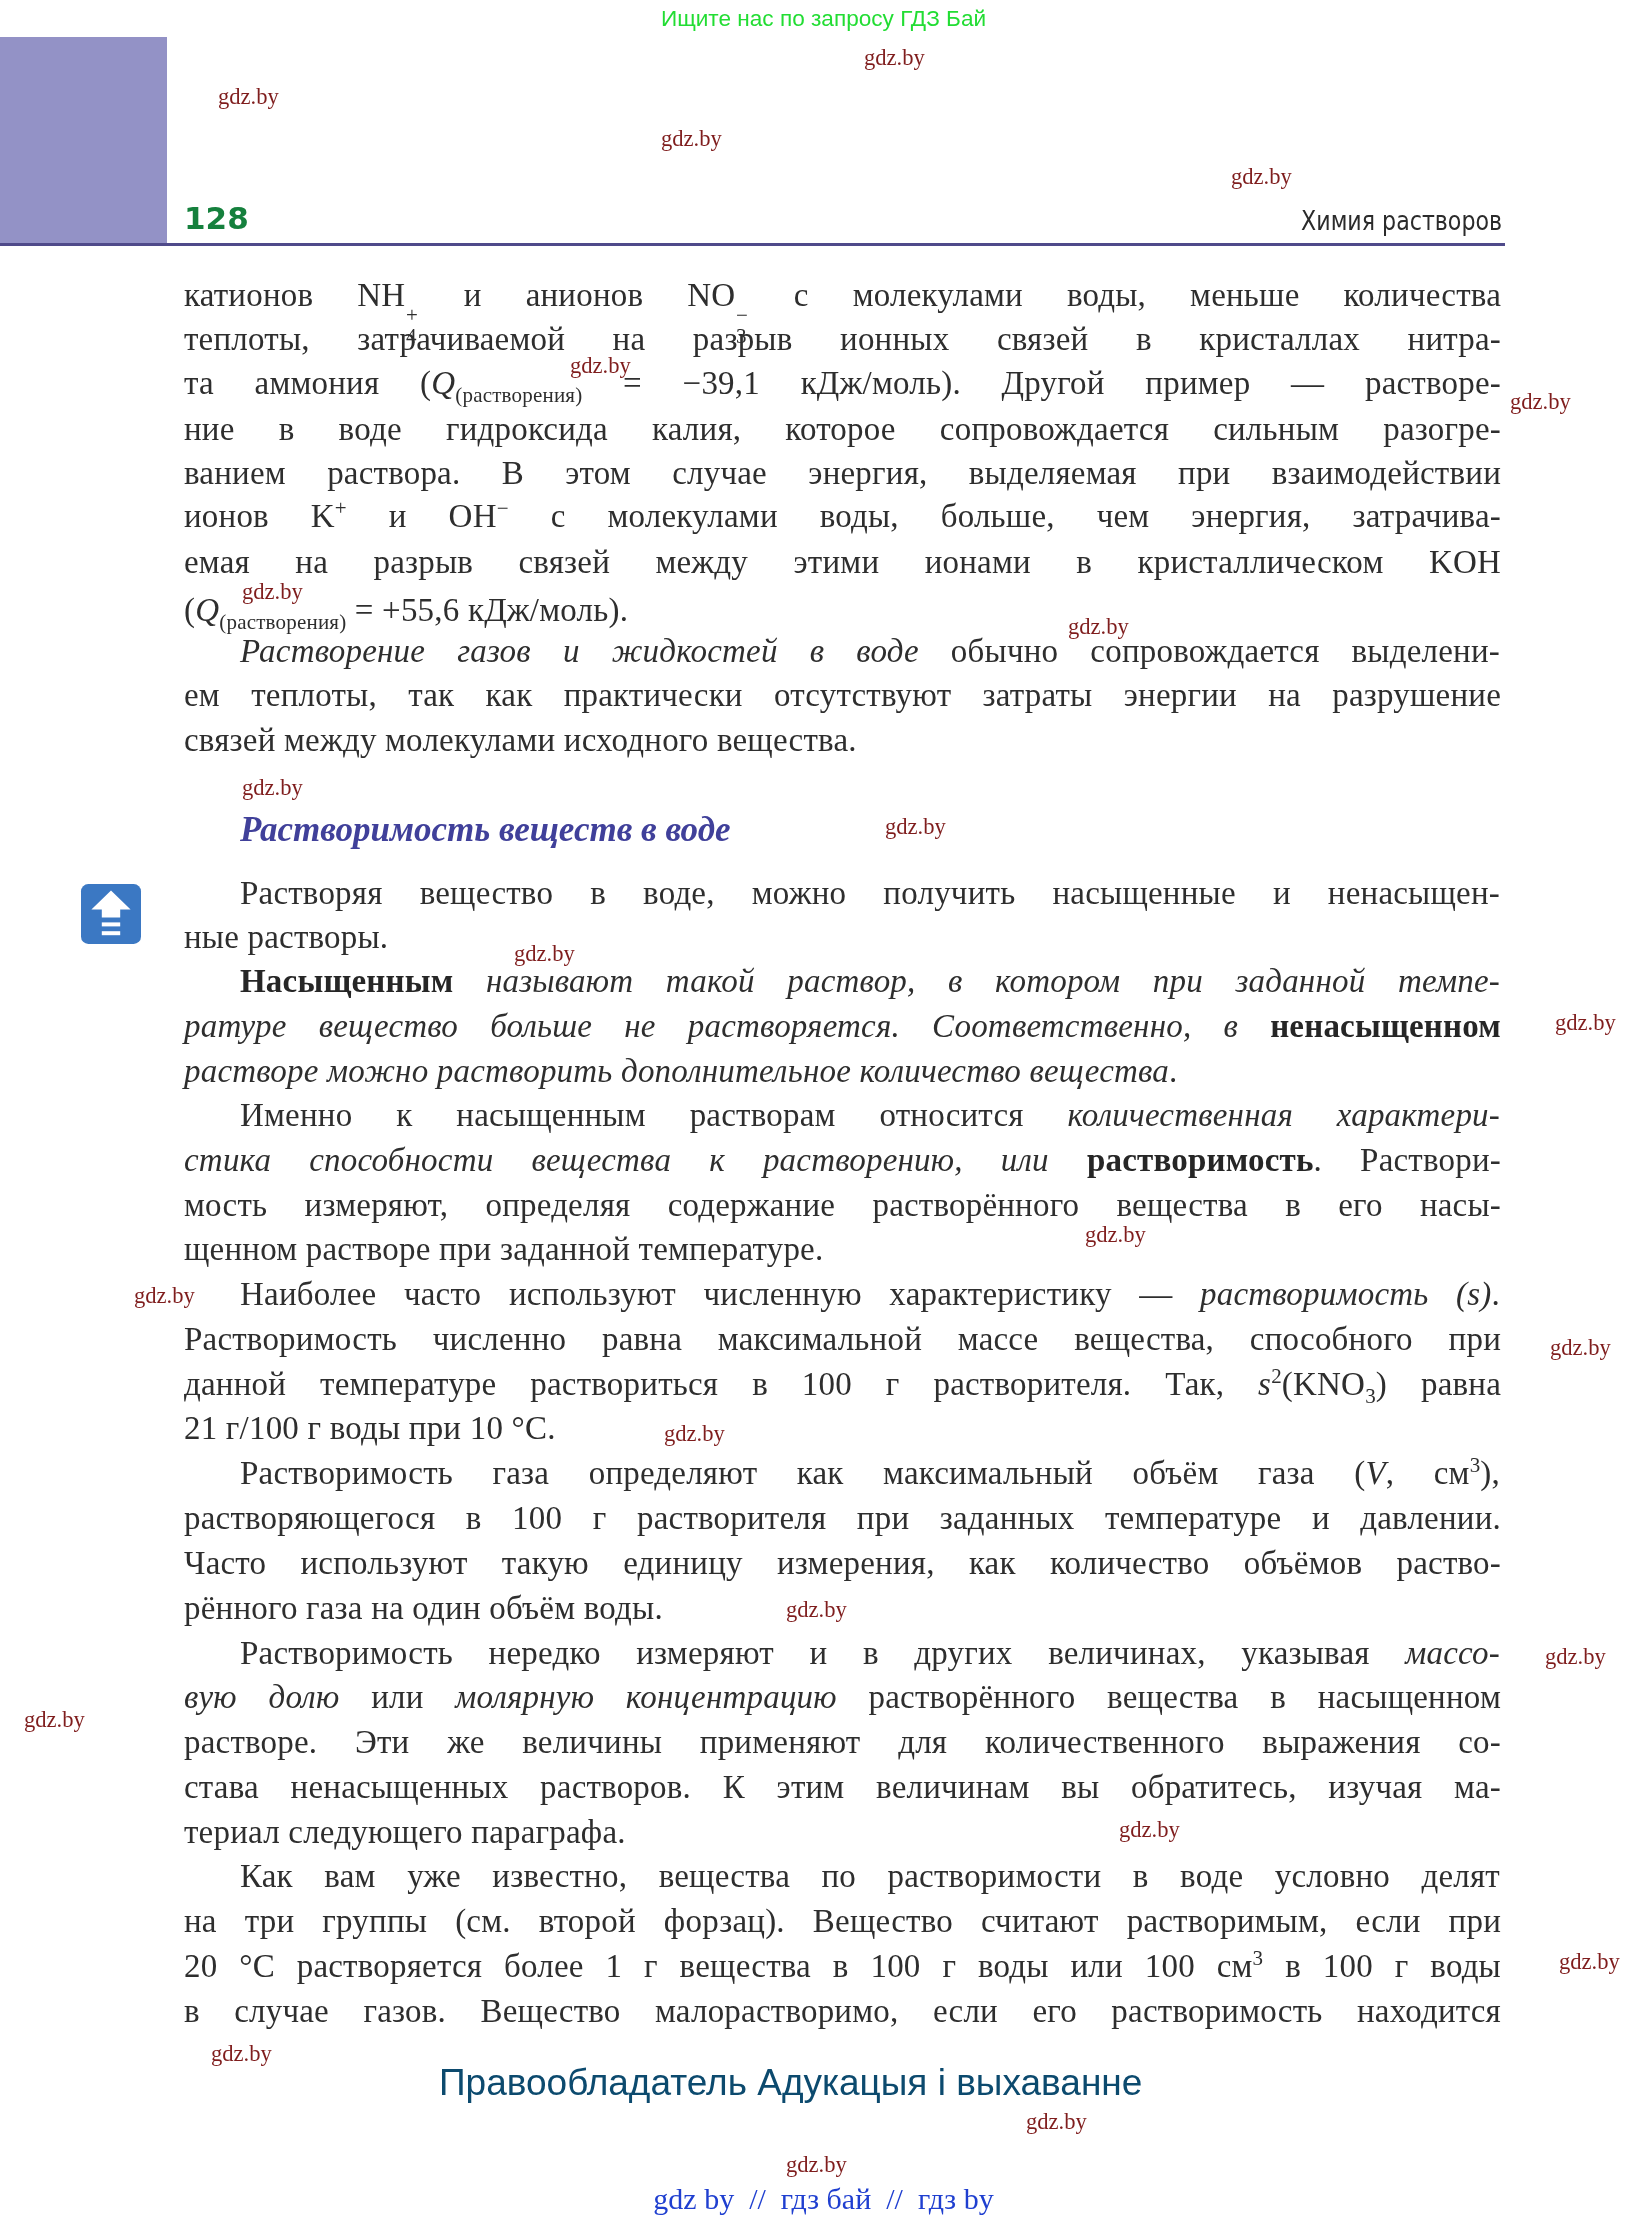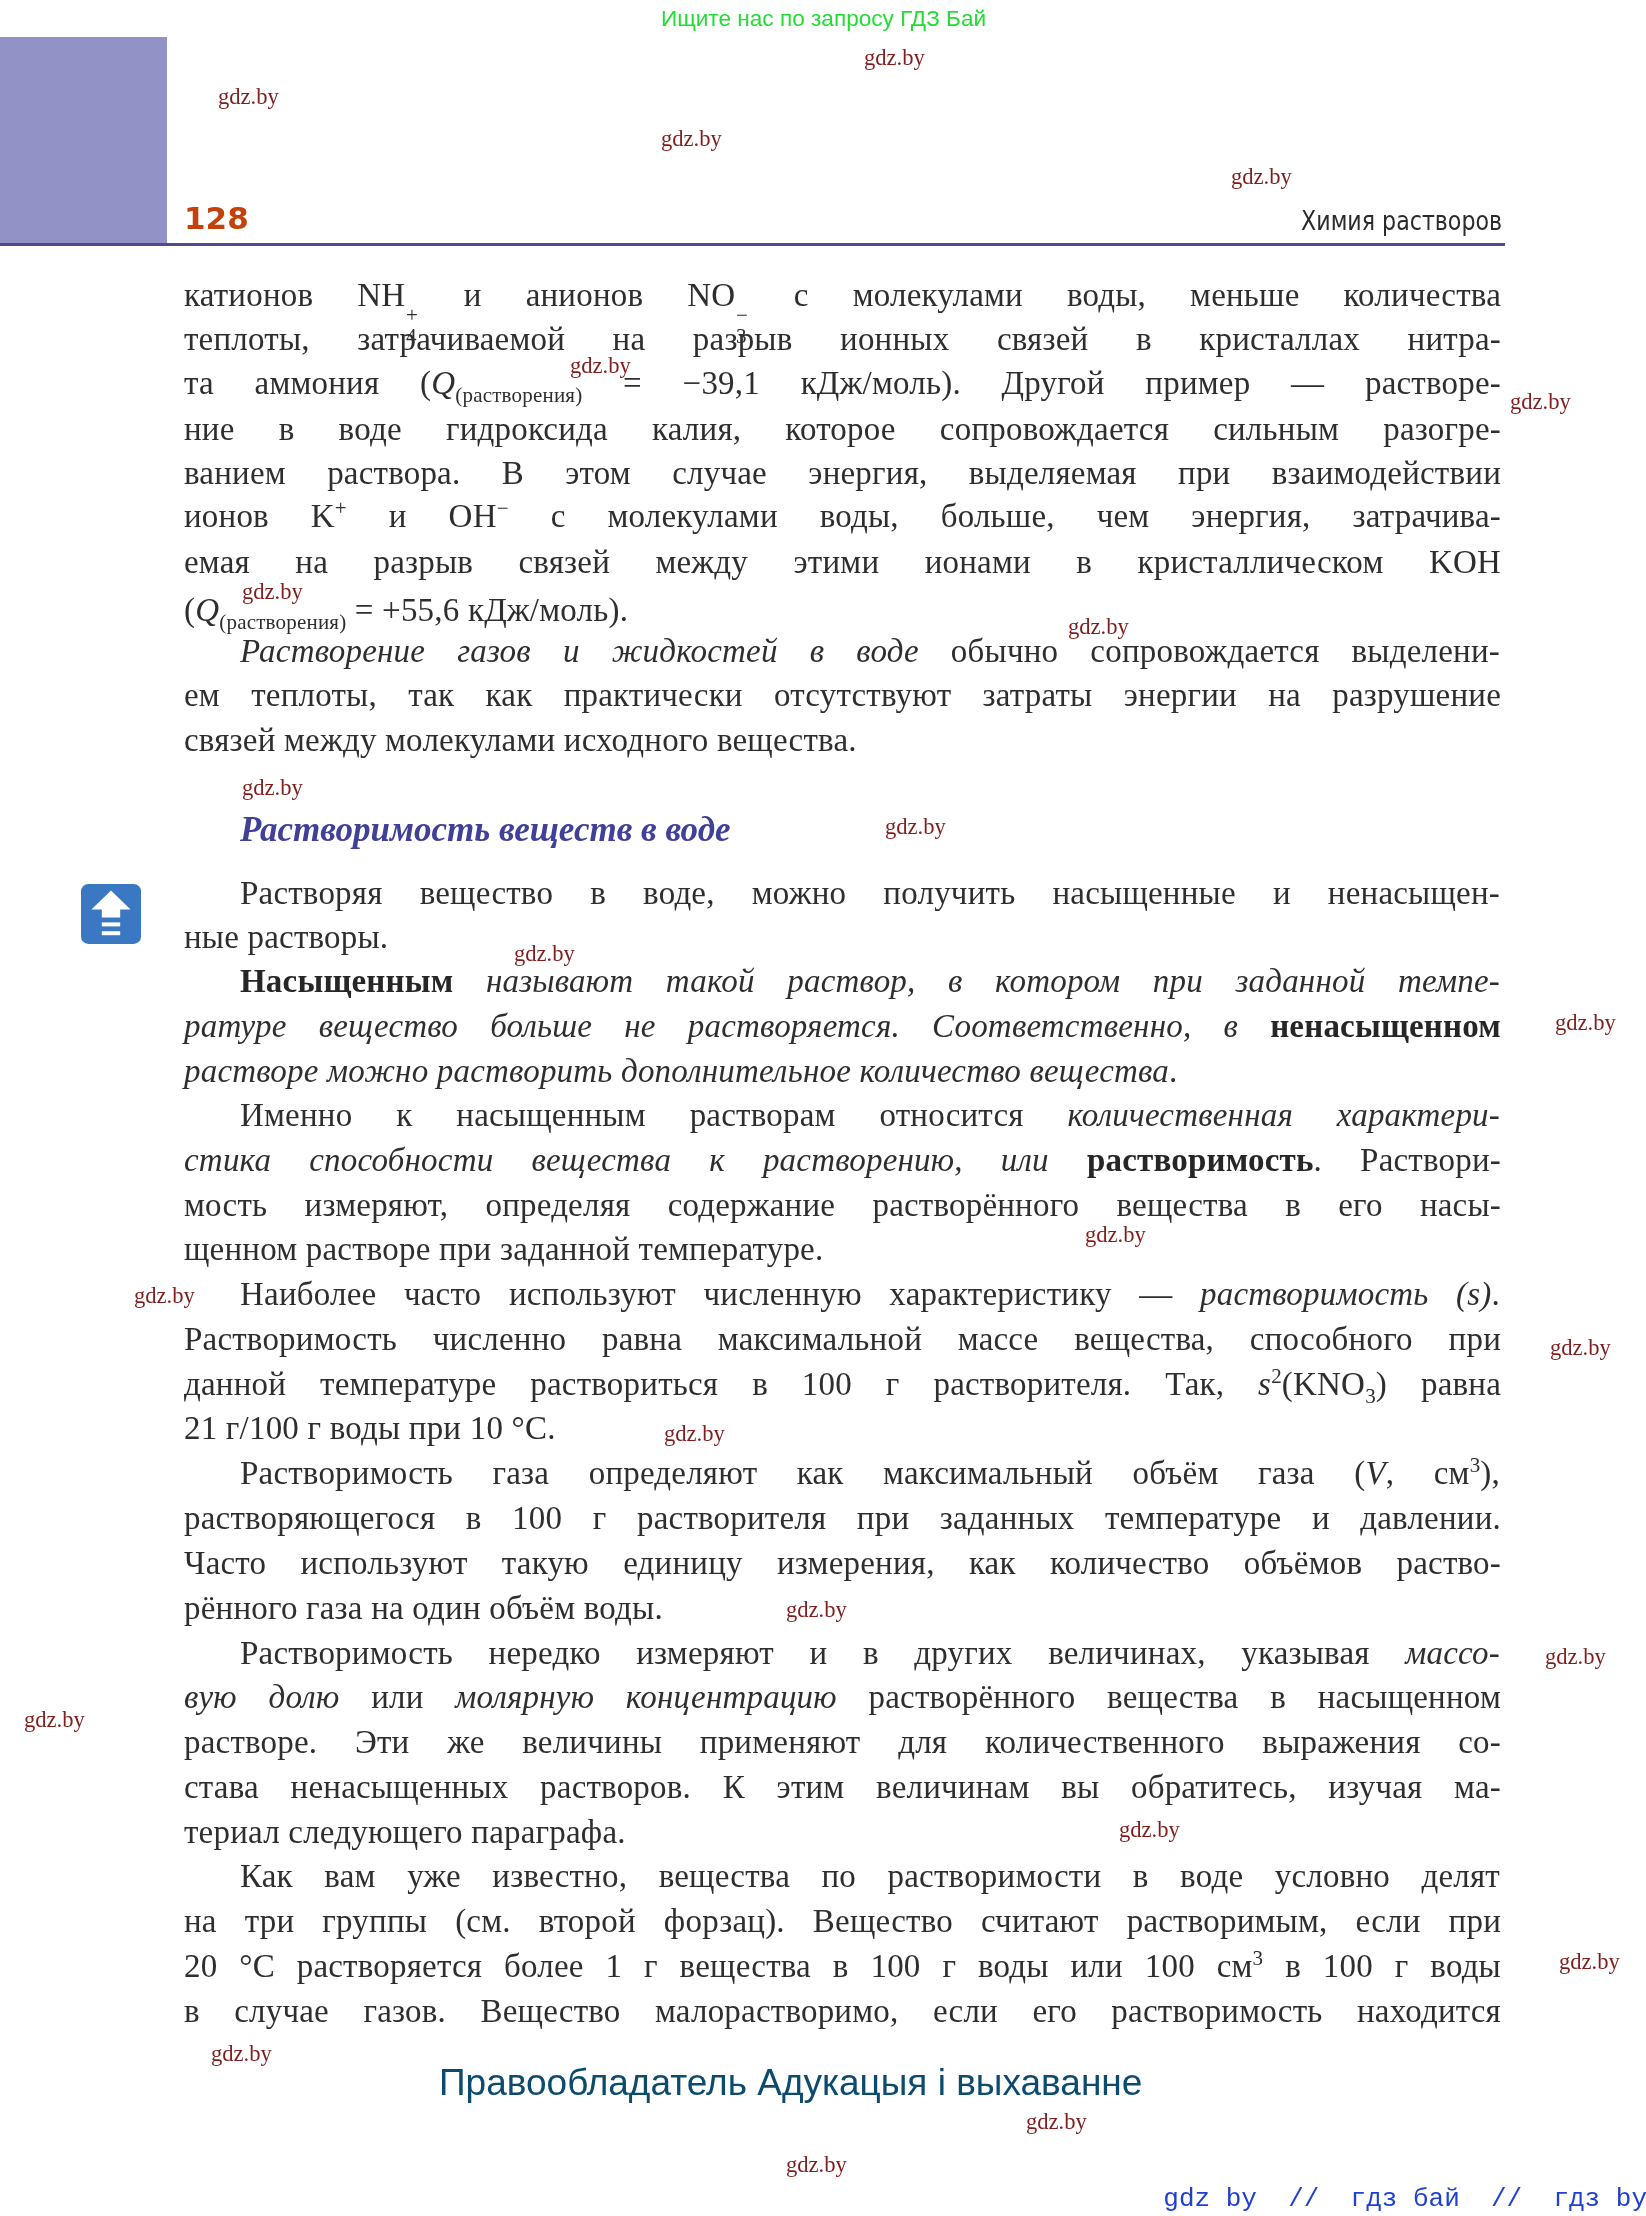--- a/index.html
+++ b/index.html
@@ -2,41 +2,41 @@
 <html style="font-size:13px"><head>
 <meta charset="utf-8">
 <style>
   html, body { margin:0; padding:0; background:#ffffff; }
   body { width:1647px; height:2216px; position:relative; overflow:hidden;
          font-family:"DejaVu Serif", "Liberation Serif", serif; color:#2a2a2a; }
   .abs { position:absolute; }
   .sidebar-block { left:0; top:37px; width:167px; height:206px; background:#9392c6; }
   .rule { left:0; top:243px; width:1505px; height:3.2px; background:#4f4a8a; }
   .page-num { left:184px; top:201px; font-family:"DejaVu Sans","Liberation Sans",sans-serif;
-              font-weight:bold; font-size:31px; color:#c2410c; line-height:35px; }
+              font-weight:bold; font-size:31px; color:#15803d; line-height:35px; }
   .running-head { right:145px; top:203px; font-family:"DejaVu Sans","Liberation Sans",sans-serif;
                   font-size:27px; color:#2b2b2b; line-height:35px; transform:scaleX(0.82); transform-origin:right center; }
   .top-banner { left:0; width:1647px; top:4.8px; text-align:center;
                 font-family:"Liberation Sans","DejaVu Sans",sans-serif; font-size:22.6px; color:#22dd33; line-height:27px; }
   .wm { font-family:Liberation Serif, serif; font-size:22.6px; color:#7f1d1d; line-height:26px; white-space:nowrap; }
   .line { left:184px; width:1317px; font-family:"Liberation Serif","DejaVu Serif",serif;
           font-size:33px; line-height:40px; white-space:nowrap; text-align:justify;
           text-align-last:justify; color:#2e2e2e; letter-spacing:0.2px; }
   .line.last { text-align-last:left; }
   .line.indent { left:240px; width:1260px; }
   i, .it { font-style:italic; }
   b, .bd { font-weight:bold; color:#262626; }
   sub, sup { font-size:21px; line-height:0;margin-top:20px; }
   .section-heading { left:240px; top:808px; font-family:"Liberation Serif","DejaVu Serif",serif;
                      font-weight:bold; font-style:italic; font-size:35px; color:#40409a; line-height:44px; }
   .info-icon { left:81px; top:884px; width:60px; height:60px; background:#3b78c3; border-radius:7.3px; }
   .copyright { left:439px; top:2062px; font-family:"Liberation Sans","DejaVu Sans",sans-serif;
                font-size:37px; color:#0c4a6e; line-height:42px; white-space:nowrap; }
-  .footer-links { left:0; width:1647px; top:2186px; text-align:right;
-                  font-family:Liberation Mono, monospace; font-size:26px; color:#1f3fd0; line-height:26px; white-space:pre; }
+  .footer-links { left:0; width:1647px; top:2186px; text-align:center;
+                  font-family:Liberation Serif, serif; font-size:30px; color:#1f3fd0; line-height:26px; white-space:pre; }
 </style>
 </head>
 <body>
 
 <div class="abs top-banner">Ищите нас по запросу ГДЗ Бай</div>
 
 <div class="abs sidebar-block"></div>
 <div class="abs rule"></div>
 <div class="abs page-num">128</div>
 <div class="abs running-head">Химия растворов</div>

